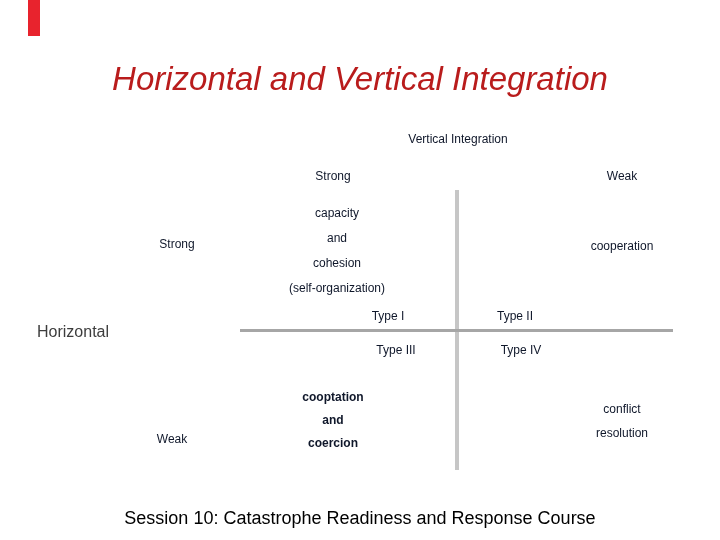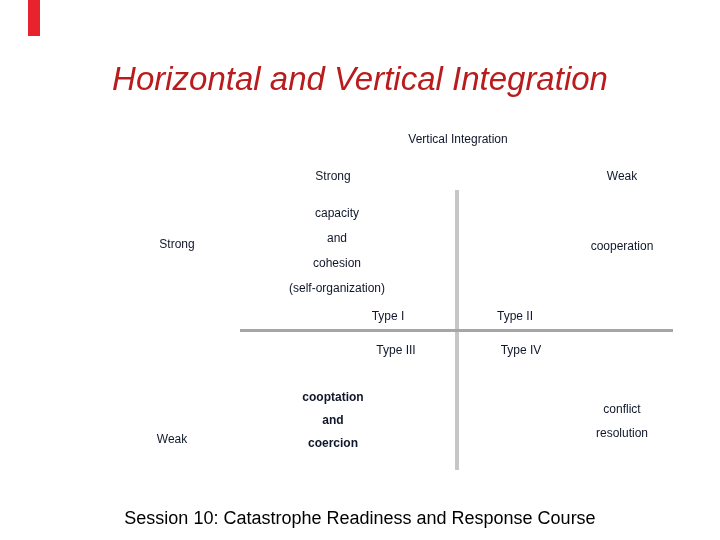--- a/index.html
+++ b/index.html
@@ -102,20 +102,21 @@
 
     <div class="lbl" style="left:458px; top:133px;">Vertical Integration</div>
 
     <div class="lbl" style="left:333px; top:170px;">Strong</div>
     <div class="lbl" style="left:622px; top:170px;">Weak</div>
 
     <div class="lbl" style="left:177px; top:238px;">Strong</div>
     <div class="lbl" style="left:172px; top:433px;">Weak</div>
 
     <div class="lbl h-axis-title">
+      <div>Horizontal</div>
     </div>
 
     <div class="lbl multi" style="left:337px; top:201px;">
       <div>capacity</div>
       <div>and</div>
       <div>cohesion</div>
       <div>(self-organization)</div>
     </div>
 
     <div class="lbl" style="left:622px; top:240px;">cooperation</div>

